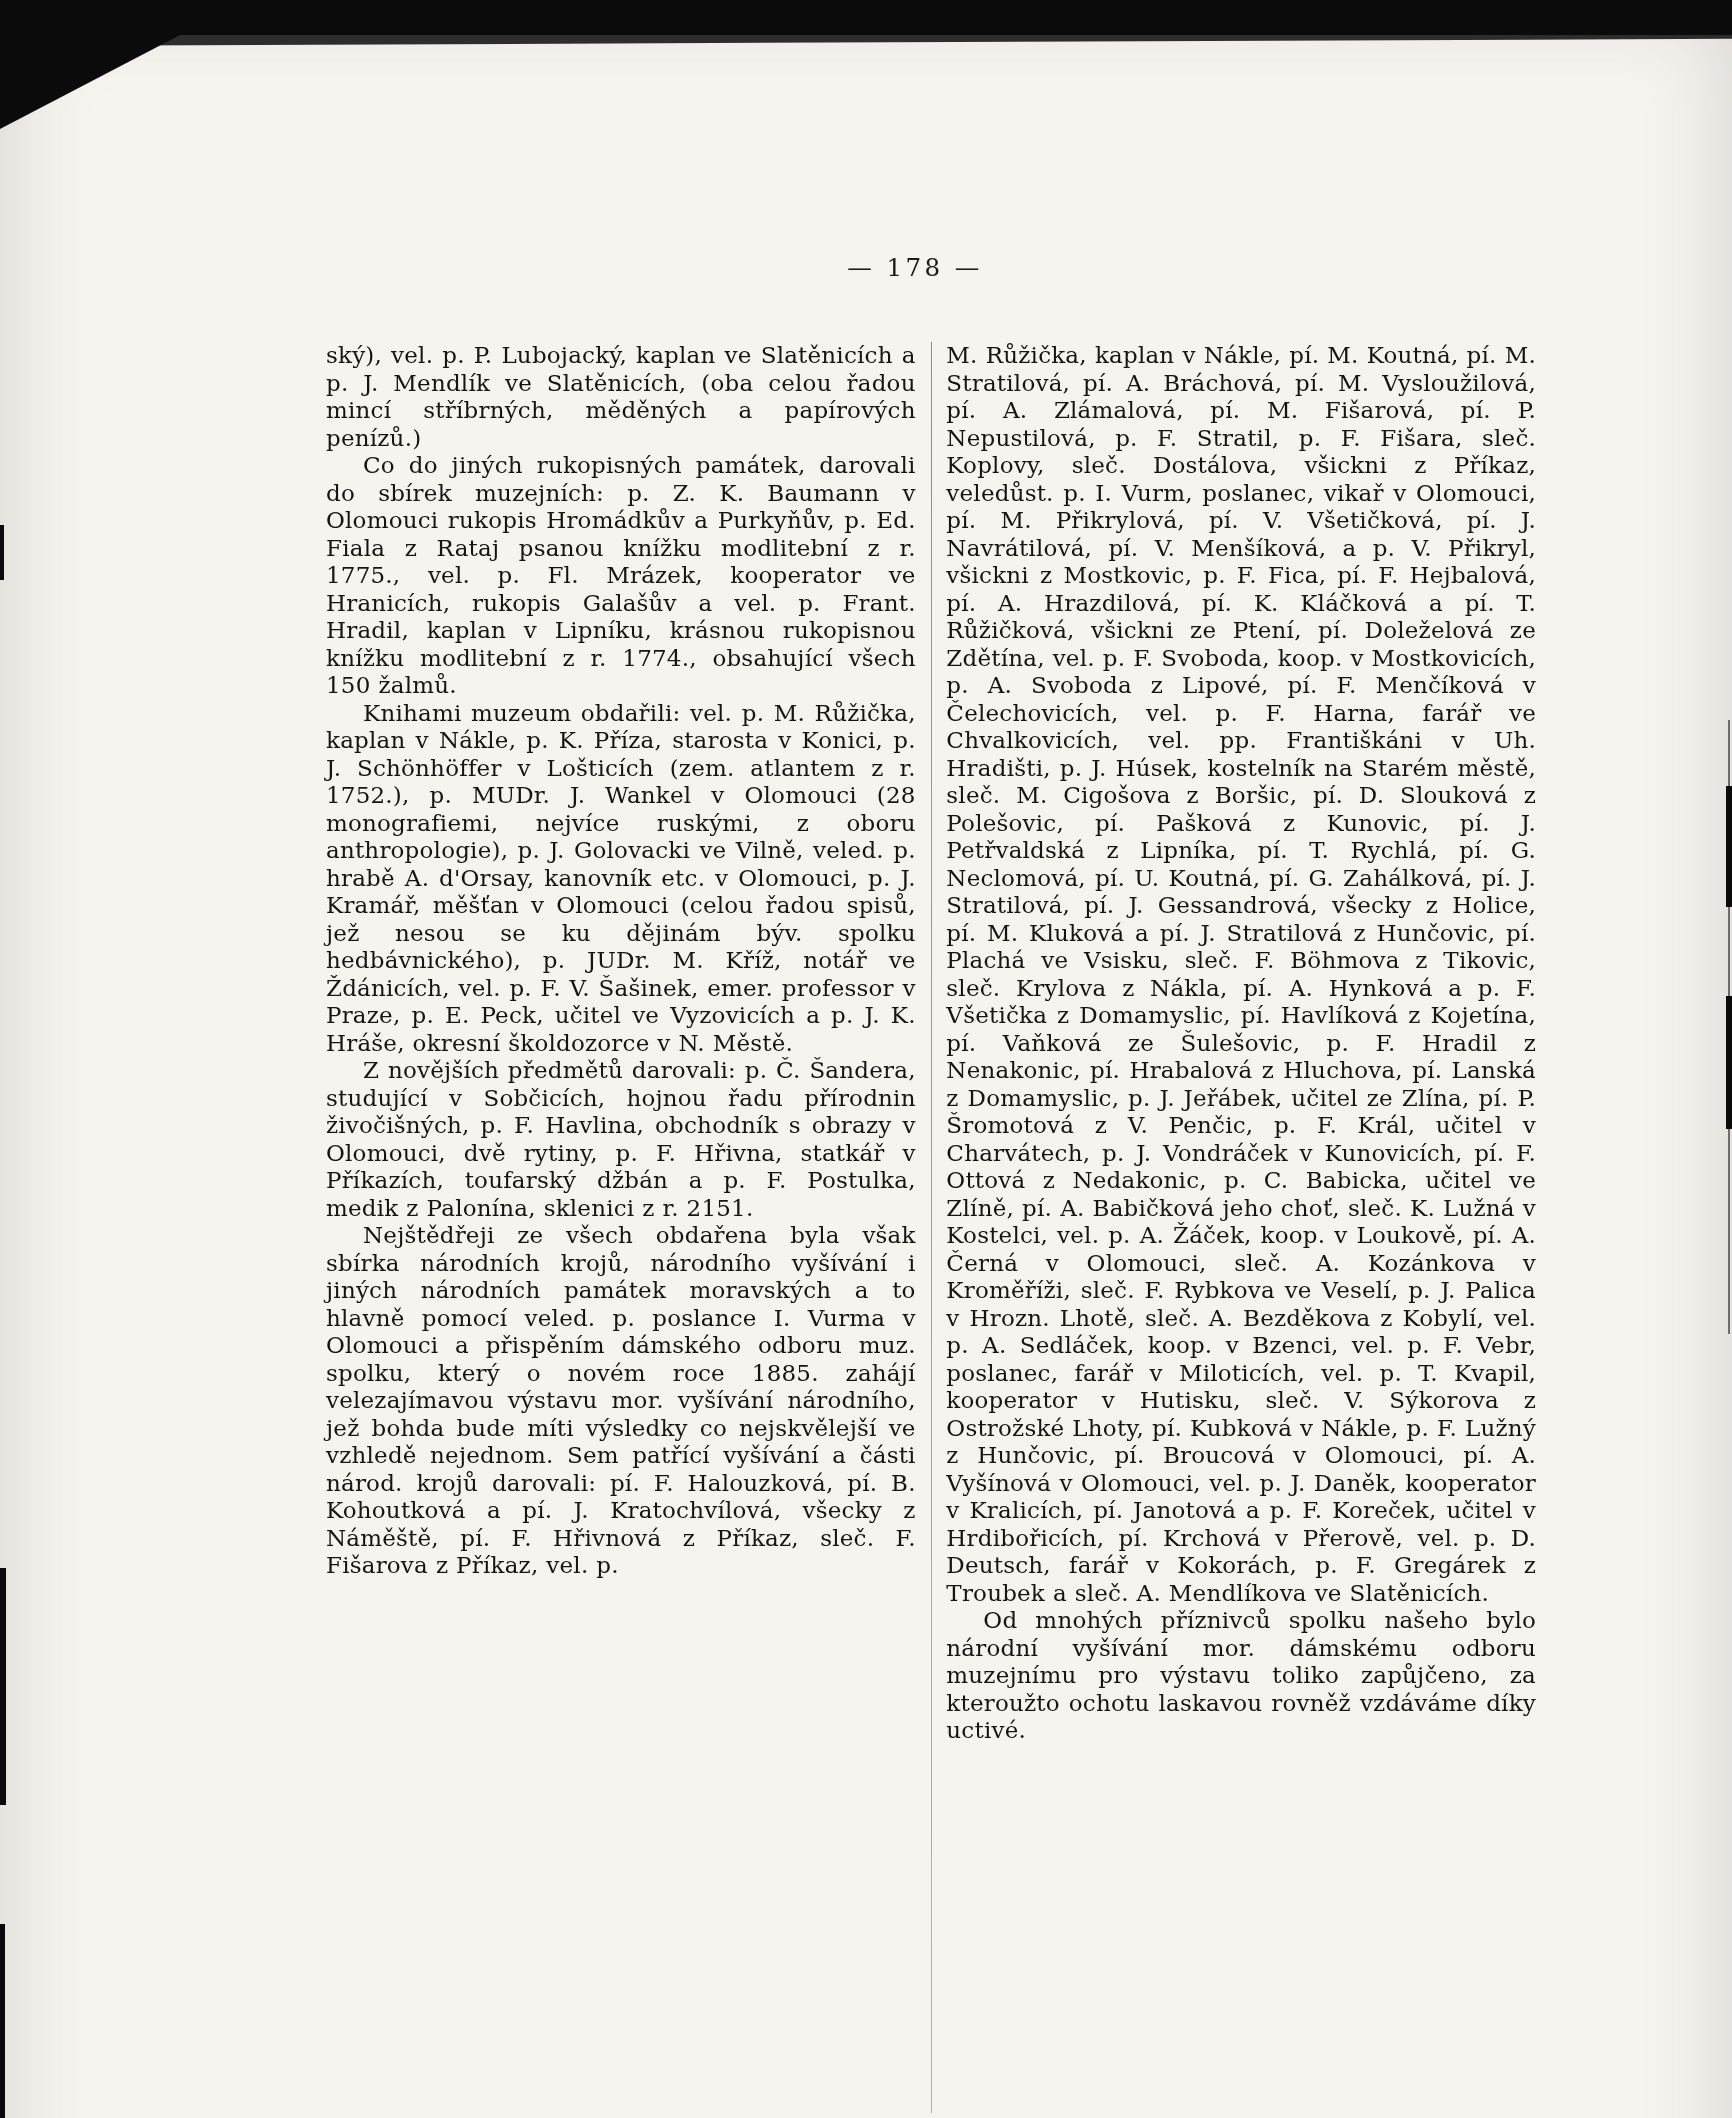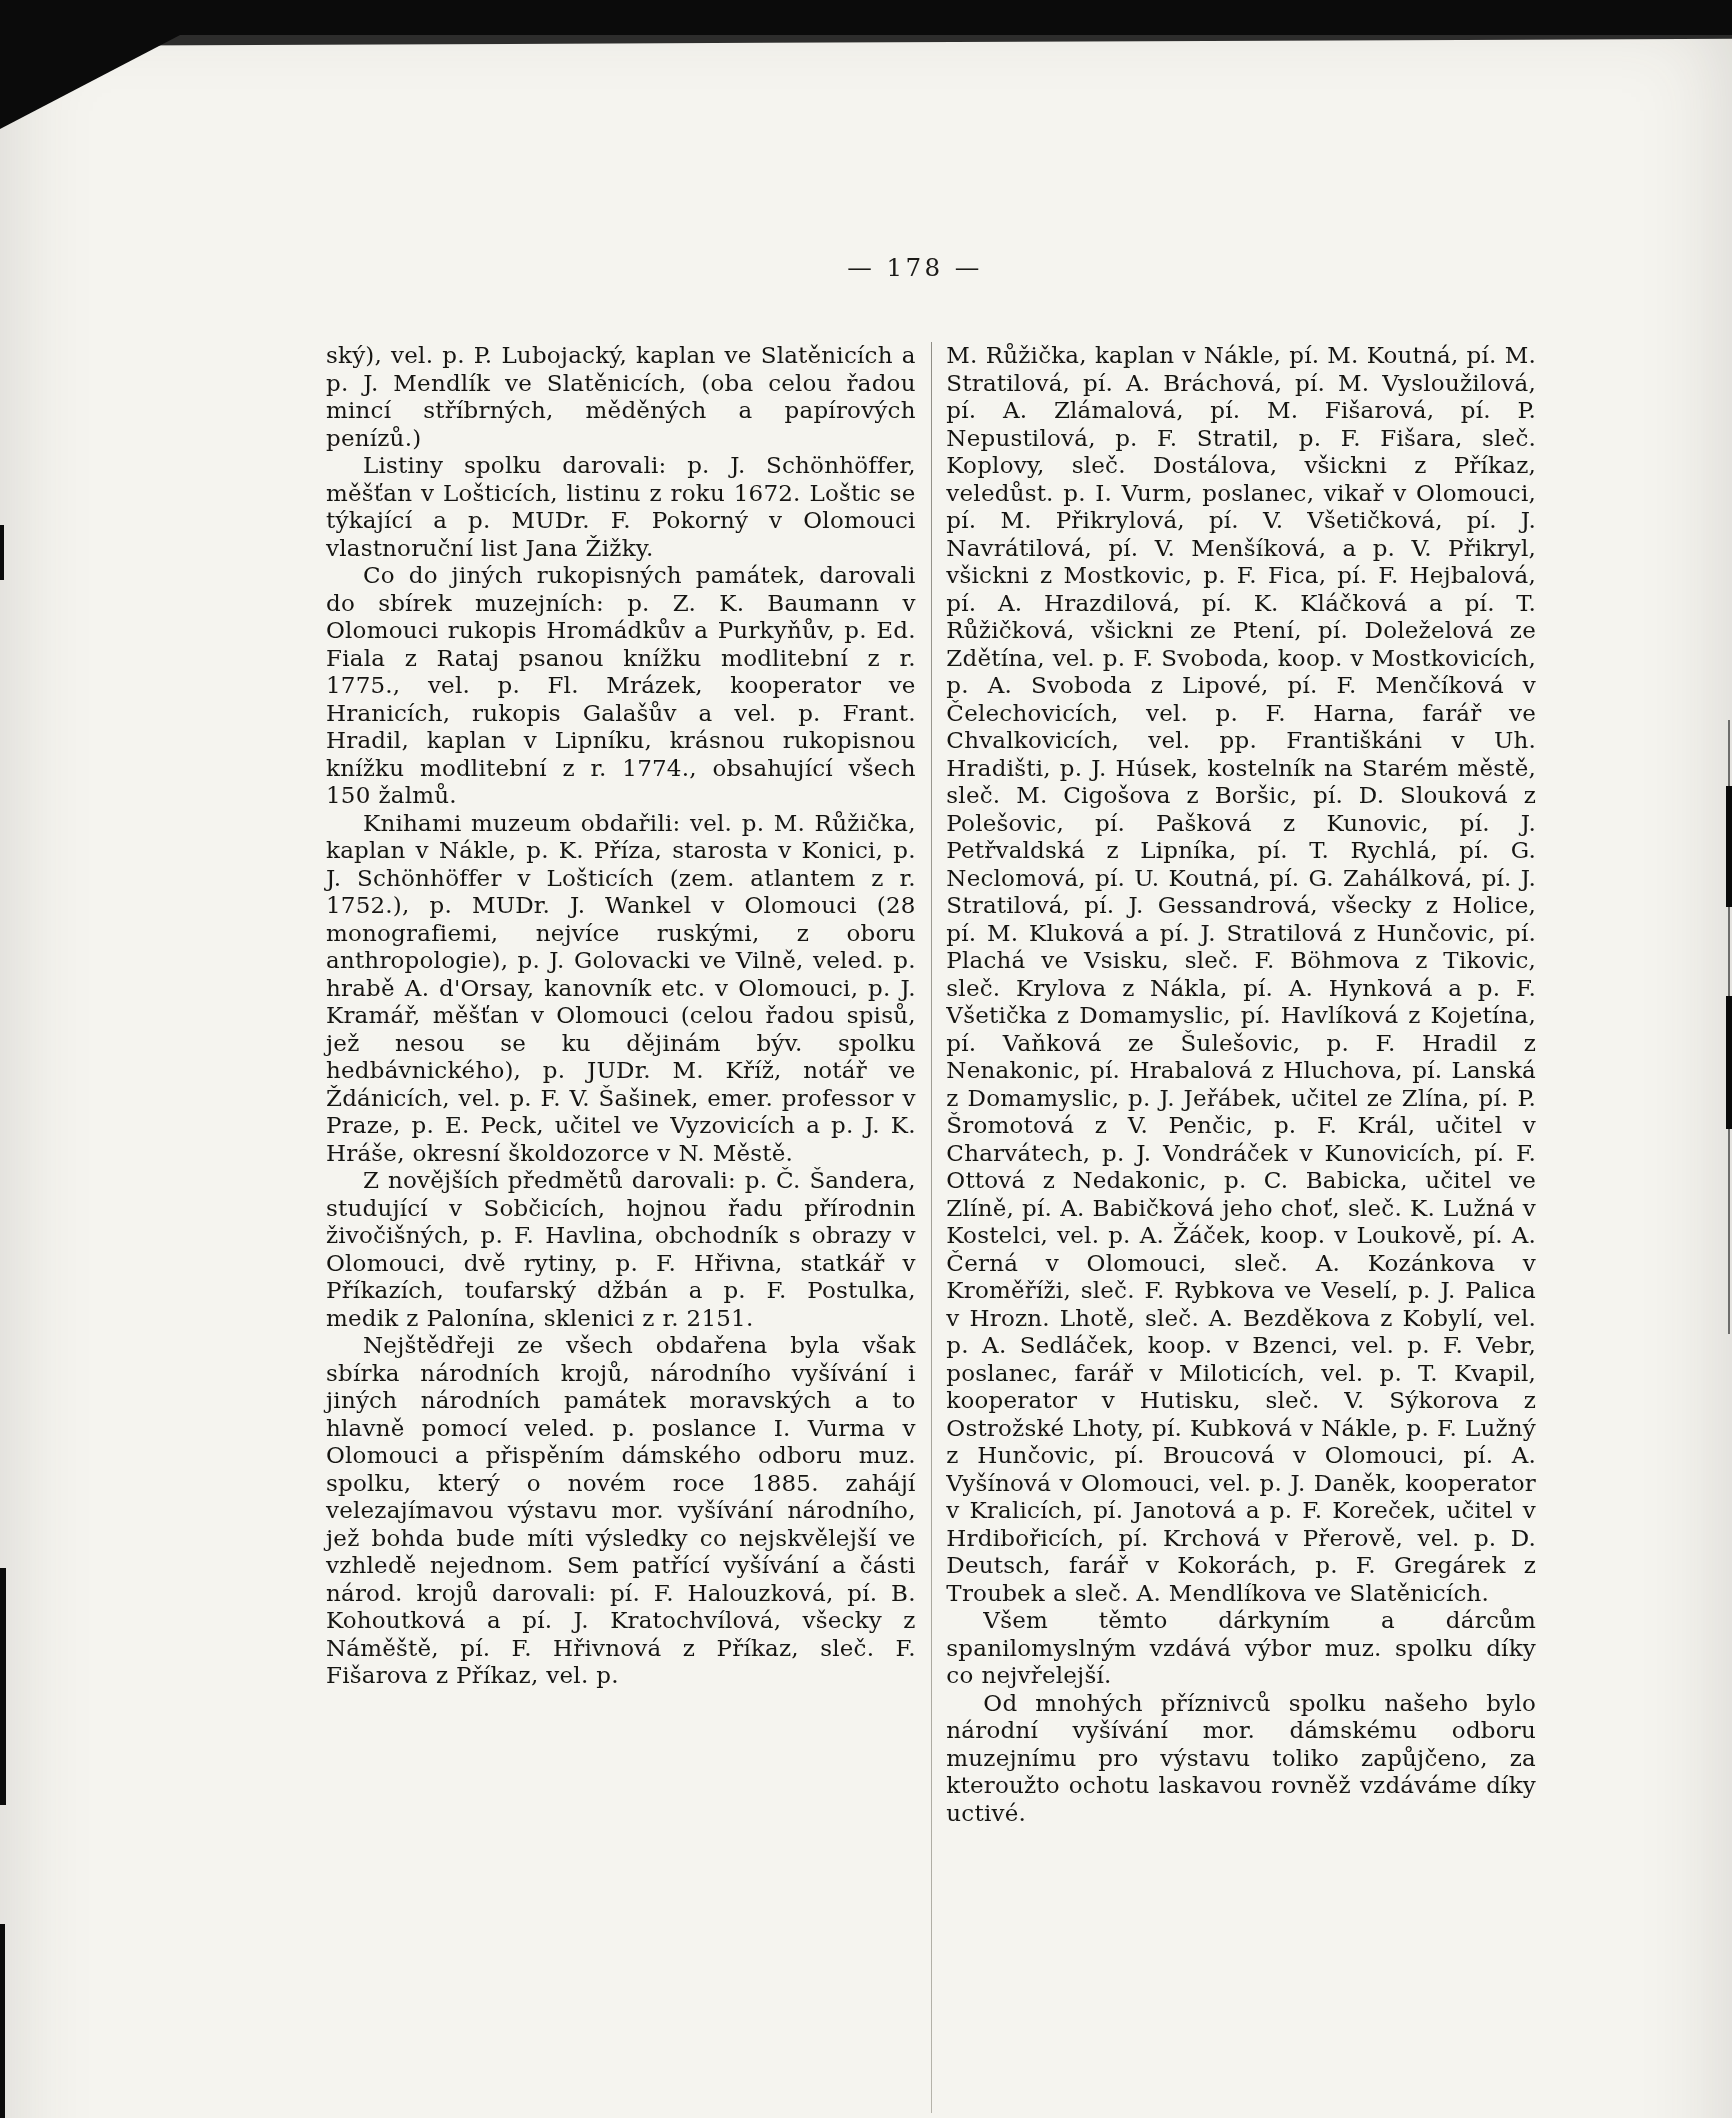--- a/index.html
+++ b/index.html
@@ -87,30 +87,28 @@
   <div class="artifact right-mark-1"></div>
   <div class="artifact right-mark-2"></div>
   <div class="artifact right-thinline"></div>
 
   <div class="page-number">— 178 —</div>
 
   <div class="columns">
 
     <div class="col">
       <p class="noindent">ský), vel. p. P. Lubojacký, kaplan ve Slatěnicích a p. J. Mendlík ve Slatěnicích, (oba celou řadou mincí stříbrných, měděných a papírových penízů.)</p>
-      <p>Listiny spolku darovali: p. J. Schönhöffer, měšťan v Lošticích, listinu z roku 1672. Loštic se týkající a p. MUDr. F. Pokorný v Olomouci vlastnoruční list Jana Žižky.</p>
       <p>Co do jiných rukopisných památek, darovali do sbírek muzejních: p. Z. K. Baumann v Olomouci rukopis Hromádkův a Purkyňův, p. Ed. Fiala z Rataj psanou knížku modlitební z r. 1775., vel. p. Fl. Mrázek, kooperator ve Hranicích, rukopis Galašův a vel. p. Frant. Hradil, kaplan v Lipníku, krásnou rukopisnou knížku modlitební z r. 1774., obsahující všech 150 žalmů.</p>
       <p>Knihami muzeum obdařili: vel. p. M. Růžička, kaplan v Nákle, p. K. Příza, starosta v Konici, p. J. Schönhöffer v Lošticích (zem. atlantem z r. 1752.), p. MUDr. J. Wankel v Olomouci (28 monografiemi, nejvíce ruskými, z oboru anthropologie), p. J. Golovacki ve Vilně, veled. p. hrabě A. d'Orsay, kanovník etc. v Olomouci, p. J. Kramář, měšťan v Olomouci (celou řadou spisů, jež nesou se ku dějinám býv. spolku hedbávnického), p. JUDr. M. Kříž, notář ve Ždánicích, vel. p. F. V. Šašinek, emer. professor v Praze, p. E. Peck, učitel ve Vyzovicích a p. J. K. Hráše, okresní školdozorce v N. Městě.</p>
       <p>Z novějších předmětů darovali: p. Č. Šandera, studující v Sobčicích, hojnou řadu přírodnin živočišných, p. F. Havlina, obchodník s obrazy v Olomouci, dvě rytiny, p. F. Hřivna, statkář v Příkazích, toufarský džbán a p. F. Postulka, medik z Palonína, sklenici z r. 2151.</p>
       <p>Nejštědřeji ze všech obdařena byla však sbírka národních krojů, národního vyšívání i jiných národních památek moravských a to hlavně pomocí veled. p. poslance I. Vurma v Olomouci a přispěním dámského odboru muz. spolku, který o novém roce 1885. zahájí velezajímavou výstavu mor. vyšívání národního, jež bohda bude míti výsledky co nejskvělejší ve vzhledě nejednom. Sem patřící vyšívání a části národ. krojů darovali: pí. F. Halouzková, pí. B. Kohoutková a pí. J. Kratochvílová, všecky z Náměště, pí. F. Hřivnová z Příkaz, sleč. F. Fišarova z Příkaz, vel. p.</p>
     </div>
 
     <div class="col-rule"></div>
 
     <div class="col">
       <p class="noindent">M. Růžička, kaplan v Nákle, pí. M. Koutná, pí. M. Stratilová, pí. A. Bráchová, pí. M. Vysloužilová, pí. A. Zlámalová, pí. M. Fišarová, pí. P. Nepustilová, p. F. Stratil, p. F. Fišara, sleč. Koplovy, sleč. Dostálova, všickni z Příkaz, veledůst. p. I. Vurm, poslanec, vikař v Olomouci, pí. M. Přikrylová, pí. V. Všetičková, pí. J. Navrátilová, pí. V. Menšíková, a p. V. Přikryl, všickni z Mostkovic, p. F. Fica, pí. F. Hejbalová, pí. A. Hrazdilová, pí. K. Kláčková a pí. T. Růžičková, všickni ze Ptení, pí. Doleželová ze Zdětína, vel. p. F. Svoboda, koop. v Mostkovicích, p. A. Svoboda z Lipové, pí. F. Menčíková v Čelechovicích, vel. p. F. Harna, farář ve Chvalkovicích, vel. pp. Františkáni v Uh. Hradišti, p. J. Húsek, kostelník na Starém městě, sleč. M. Cigošova z Boršic, pí. D. Slouková z Polešovic, pí. Pašková z Kunovic, pí. J. Petřvaldská z Lipníka, pí. T. Rychlá, pí. G. Neclomová, pí. U. Koutná, pí. G. Zahálková, pí. J. Stratilová, pí. J. Gessandrová, všecky z Holice, pí. M. Kluková a pí. J. Stratilová z Hunčovic, pí. Plachá ve Vsisku, sleč. F. Böhmova z Tikovic, sleč. Krylova z Nákla, pí. A. Hynková a p. F. Všetička z Domamyslic, pí. Havlíková z Kojetína, pí. Vaňková ze Šulešovic, p. F. Hradil z Nenakonic, pí. Hrabalová z Hluchova, pí. Lanská z Domamyslic, p. J. Jeřábek, učitel ze Zlína, pí. P. Šromotová z V. Penčic, p. F. Král, učitel v Charvátech, p. J. Vondráček v Kunovicích, pí. F. Ottová z Nedakonic, p. C. Babicka, učitel ve Zlíně, pí. A. Babičková jeho choť, sleč. K. Lužná v Kostelci, vel. p. A. Žáček, koop. v Loukově, pí. A. Černá v Olomouci, sleč. A. Kozánkova v Kroměříži, sleč. F. Rybkova ve Veselí, p. J. Palica v Hrozn. Lhotě, sleč. A. Bezděkova z Kobylí, vel. p. A. Sedláček, koop. v Bzenci, vel. p. F. Vebr, poslanec, farář v Miloticích, vel. p. T. Kvapil, kooperator v Hutisku, sleč. V. Sýkorova z Ostrožské Lhoty, pí. Kubková v Nákle, p. F. Lužný z Hunčovic, pí. Broucová v Olomouci, pí. A. Vyšínová v Olomouci, vel. p. J. Daněk, kooperator v Kralicích, pí. Janotová a p. F. Koreček, učitel v Hrdibořicích, pí. Krchová v Přerově, vel. p. D. Deutsch, farář v Kokorách, p. F. Gregárek z Troubek a sleč. A. Mendlíkova ve Slatěnicích.</p>
-      <p>Všem těmto dárkyním a dárcům spanilomyslným vzdává výbor muz. spolku díky co nejvřelejší.</p>
       <p>Od mnohých příznivců spolku našeho bylo národní vyšívání mor. dámskému odboru muzejnímu pro výstavu toliko zapůjčeno, za kteroužto ochotu laskavou rovněž vzdáváme díky uctivé.</p>
     </div>
 
   </div>
 </div>
 
 
 </body></html>

